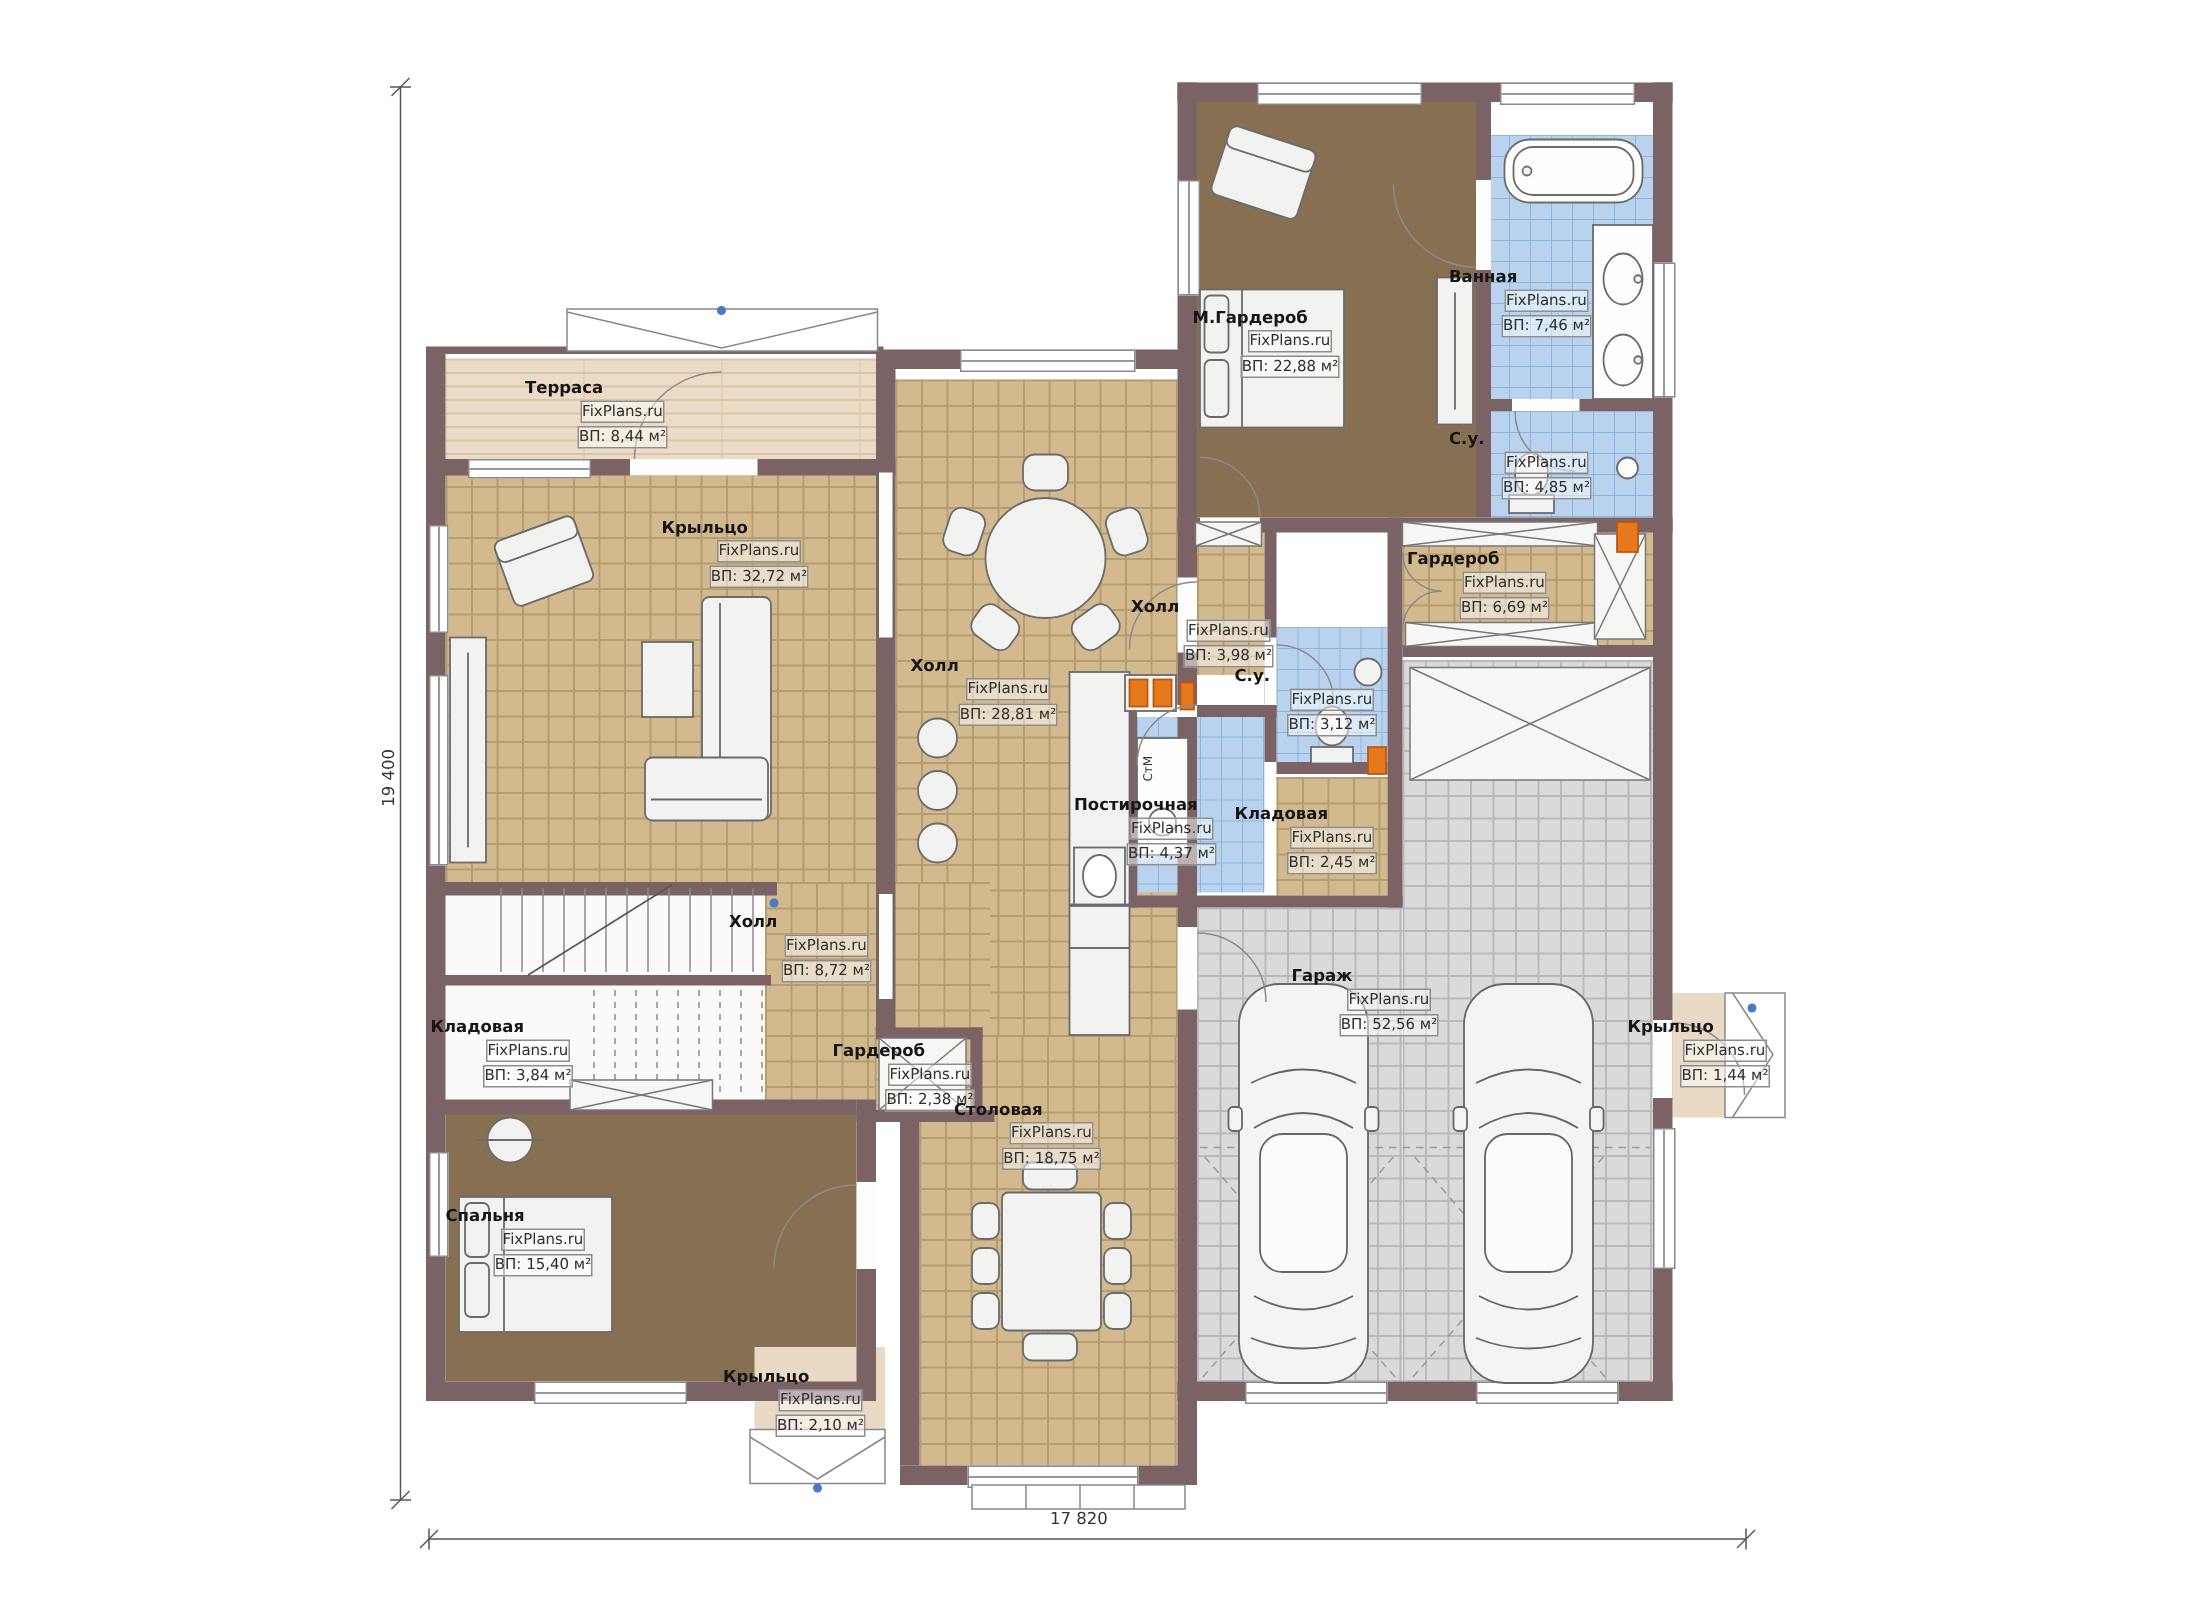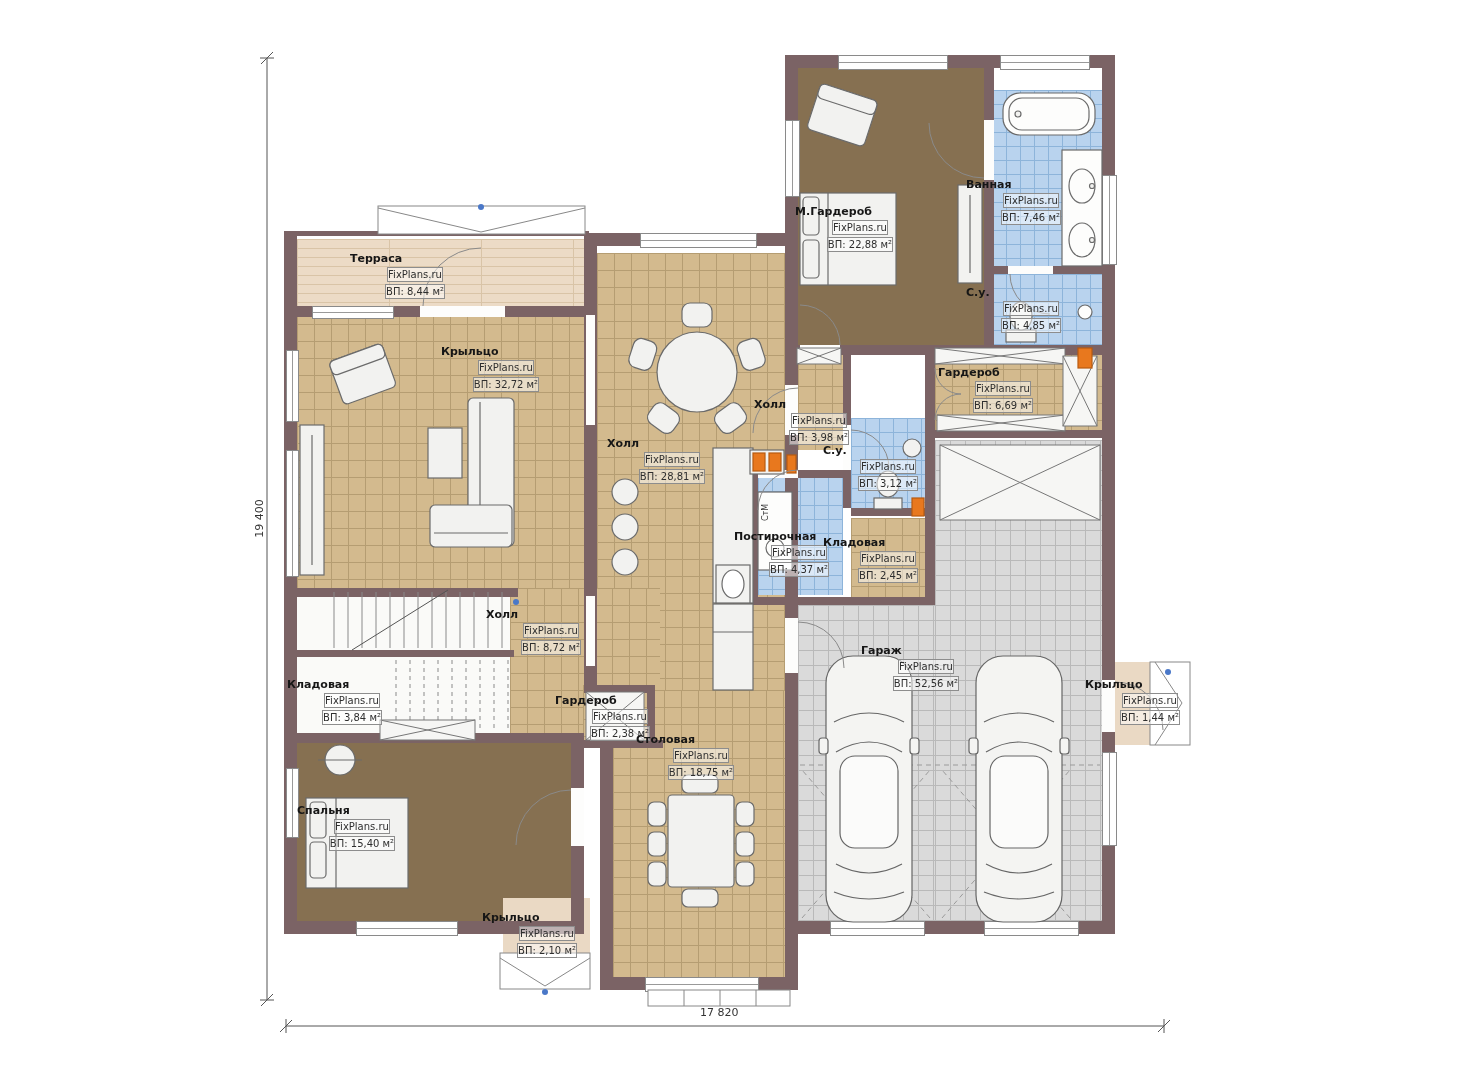--- a/index.html
+++ b/index.html
@@ -417,21 +417,21 @@
   <div class="room-label" style="left:823px;top:444px">
     <div class="room-name">С.у.</div>
     <span class="wm-box">FixPlans.ru</span>
     <span class="area-box">ВП: 3,12 м²</span>
   </div>
   <div class="room-label" style="left:938px;top:366px">
     <div class="room-name">Гардероб</div>
     <span class="wm-box">FixPlans.ru</span>
     <span class="area-box">ВП: 6,69 м²</span>
   </div>
-  <div class="room-label" style="left:734px;top:530px">
+  <div class="room-label" style="left:716px;top:530px">
     <div class="room-name">Постирочная</div>
     <span class="wm-box">FixPlans.ru</span>
     <span class="area-box">ВП: 4,37 м²</span>
   </div>
   <div class="room-label" style="left:823px;top:536px">
     <div class="room-name">Кладовая</div>
     <span class="wm-box">FixPlans.ru</span>
     <span class="area-box">ВП: 2,45 м²</span>
   </div>
   <div class="room-label" style="left:861px;top:644px">

